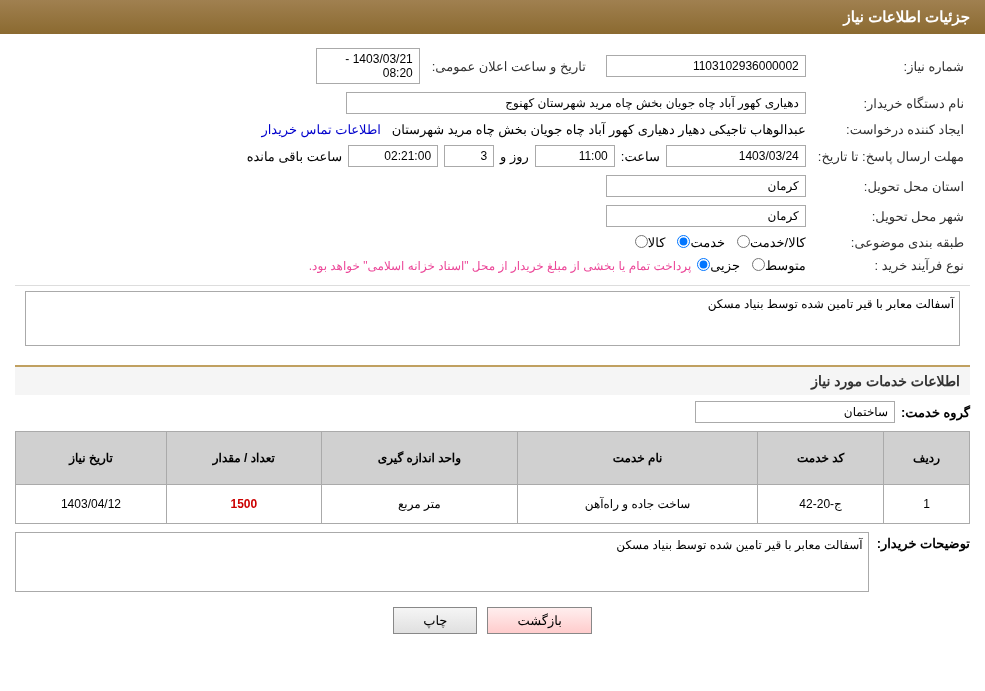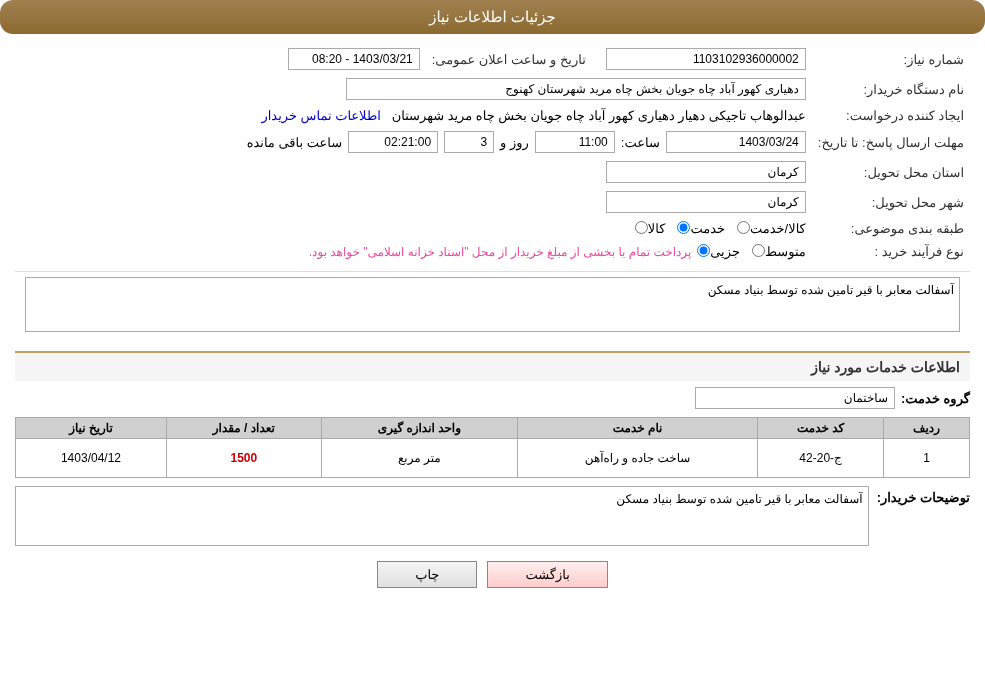--- a/index.html
+++ b/index.html
@@ -11,25 +11,24 @@
     }
     .main-container {
       width: 985px;
       margin: 0 auto;
       background: #fff;
       min-height: 691px;
     }
     .page-header {
       background: linear-gradient(to bottom, #a08050, #8b6a30);
       color: #fff;
-      text-align: center;
+      text-align: right;
       padding: 8px 15px;
       font-size: 15px;
-      font-weight: normal;
-      border-radius: 13px;
+      font-weight: bold;
     }
     .content-area {
       padding: 10px 15px;
     }
     .info-table {
       width: 100%;
       border-collapse: collapse;
       margin-bottom: 8px;
     }
     .info-table td {
@@ -53,21 +52,21 @@
       font-family: Tahoma, Arial, sans-serif;
       font-size: 12px;
       direction: rtl;
       text-align: right;
       display: inline-block;
     }
     .input-medium {
       width: 200px;
     }
     .input-small {
-      width: 132px;
+      width: 104px;
     }
     .input-date {
       width: 140px;
     }
     .link-blue {
       color: #0000cc;
       text-decoration: none;
       cursor: pointer;
     }
     .section-header {
@@ -93,21 +92,21 @@
     }
     .services-table {
       width: 100%;
       border-collapse: collapse;
       margin: 8px 0;
       font-size: 12px;
     }
     .services-table th {
       background: #d0d0d0;
       border: 1px solid #aaa;
-      padding: 3px 8px;
+      padding: 19px 8px;
       text-align: center;
       font-weight: bold;
       margin-left: 12px;
     }
     .services-table td {
       border: 1px solid #aaa;
       padding: 12px 8px;
       text-align: center;
     }
     .services-table td.red-text {
@@ -131,21 +130,21 @@
       gap: 6px;
       direction: rtl;
     }
     .buttons-row {
       display: flex;
       justify-content: center;
       gap: 10px;
       padding: 12px 0;
     }
     .btn {
-      padding: 5px 37px;
+      padding: 5px 29px;
       border: 1px solid #888;
       background: linear-gradient(to bottom, #f5f5f5, #e0e0e0);
       cursor: pointer;
       font-family: Tahoma, Arial, sans-serif;
       font-size: 13px;
     }
     .btn-print {
       background: linear-gradient(to bottom, #f5f5f5, #e0e0e0);
     }
     .btn-back {

